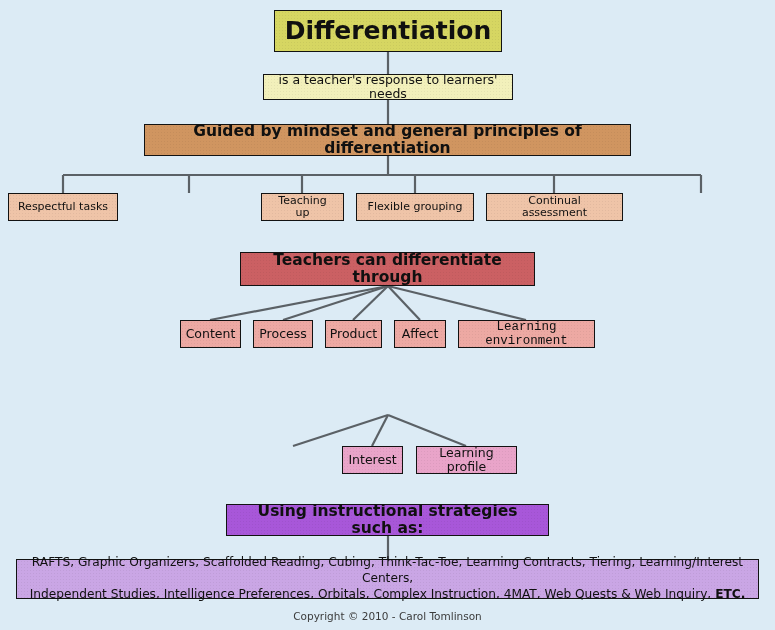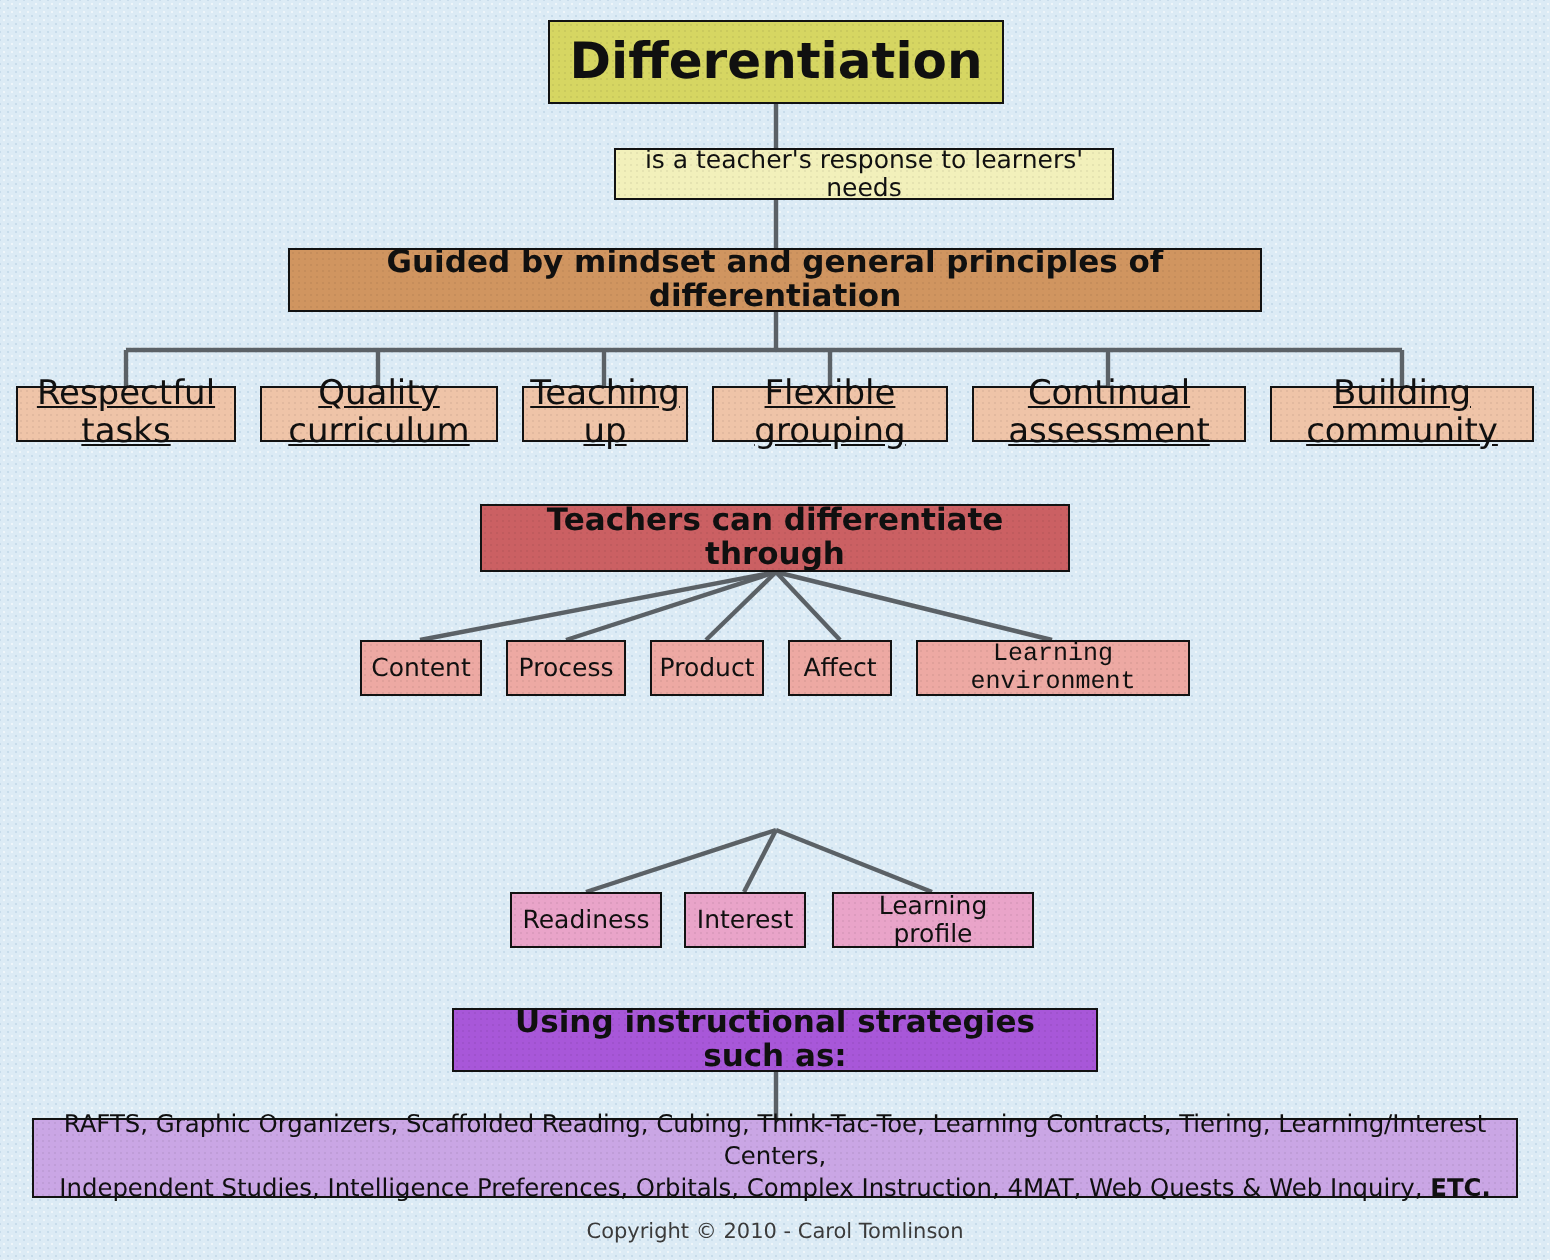--- a/index.html
+++ b/index.html
@@ -84,28 +84,27 @@
   .c-lilac   { background-color: #caa6e5; }
 
   
   #n-title {
     left: 274px; top: 10px; width: 228px; height: 42px;
     font-size: 25px;
   }
   #n-sub {
     left: 263px; top: 74px; width: 250px; height: 26px;
     font-size: 12.5px;
-    margin-left: 44px;
   }
   #n-guided {
     left: 144px; top: 124px; width: 487px; height: 32px;
     font-size: 15.5px;
   }
   .lvl3 {
-    top: 193px; height: 28px; font-size: 17px; text-decoration: underline;
+    top: 193px; height: 28px; font-size: 11px;
   }
   #n-l3-0 { left: 8px;   width: 110px; }
   #n-l3-1 { left: 130px; width: 119px; }
   #n-l3-2 { left: 261px; width: 83px;  }
   #n-l3-3 { left: 356px; width: 118px; }
   #n-l3-4 { left: 486px; width: 137px; }
   #n-l3-5 { left: 635px; width: 132px; }
 
   #n-teachers {
     left: 240px; top: 252px; width: 295px; height: 34px;
@@ -194,35 +193,29 @@
     <span>is a teacher's response to learners' needs</span>
   </div>
 
   <div class="node hdr c-orange" id="n-guided">
     <span>Guided by mindset and general principles of differentiation</span>
   </div>
 
   <div class="node c-peach lvl3" id="n-l3-0">
     <span>Respectful tasks</span>
   </div>
-  <div class="node c-peach lvl3" id="n-l3-1">
-    <span>Quality curriculum</span>
-  </div>
   <div class="node c-peach lvl3" id="n-l3-2">
     <span>Teaching up</span>
   </div>
   <div class="node c-peach lvl3" id="n-l3-3">
     <span>Flexible grouping</span>
   </div>
   <div class="node c-peach lvl3" id="n-l3-4">
     <span>Continual assessment</span>
   </div>
-  <div class="node c-peach lvl3" id="n-l3-5">
-    <span>Building community</span>
-  </div>
 
   <div class="node hdr c-red" id="n-teachers">
     <span>Teachers can differentiate through</span>
   </div>
 
   <div class="node c-salmon lvl4" id="n-l4-0">
     <span>Content</span>
   </div>
   <div class="node c-salmon lvl4" id="n-l4-1">
     <span>Process</span>
@@ -231,23 +224,20 @@
     <span>Product</span>
   </div>
   <div class="node c-salmon lvl4" id="n-l4-3">
     <span>Affect</span>
   </div>
   <div class="node c-salmon lvl4" id="n-l4-4">
     <span>Learning environment</span>
   </div>
 
 
-  <div class="node c-pink lvl5" id="n-l5-0">
-    <span>Readiness</span>
-  </div>
   <div class="node c-pink lvl5" id="n-l5-1">
     <span>Interest</span>
   </div>
   <div class="node c-pink lvl5" id="n-l5-2">
     <span>Learning profile</span>
   </div>
 
   <div class="node hdr c-purple" id="n-using">
     <span>Using instructional strategies such as:</span>
   </div>

